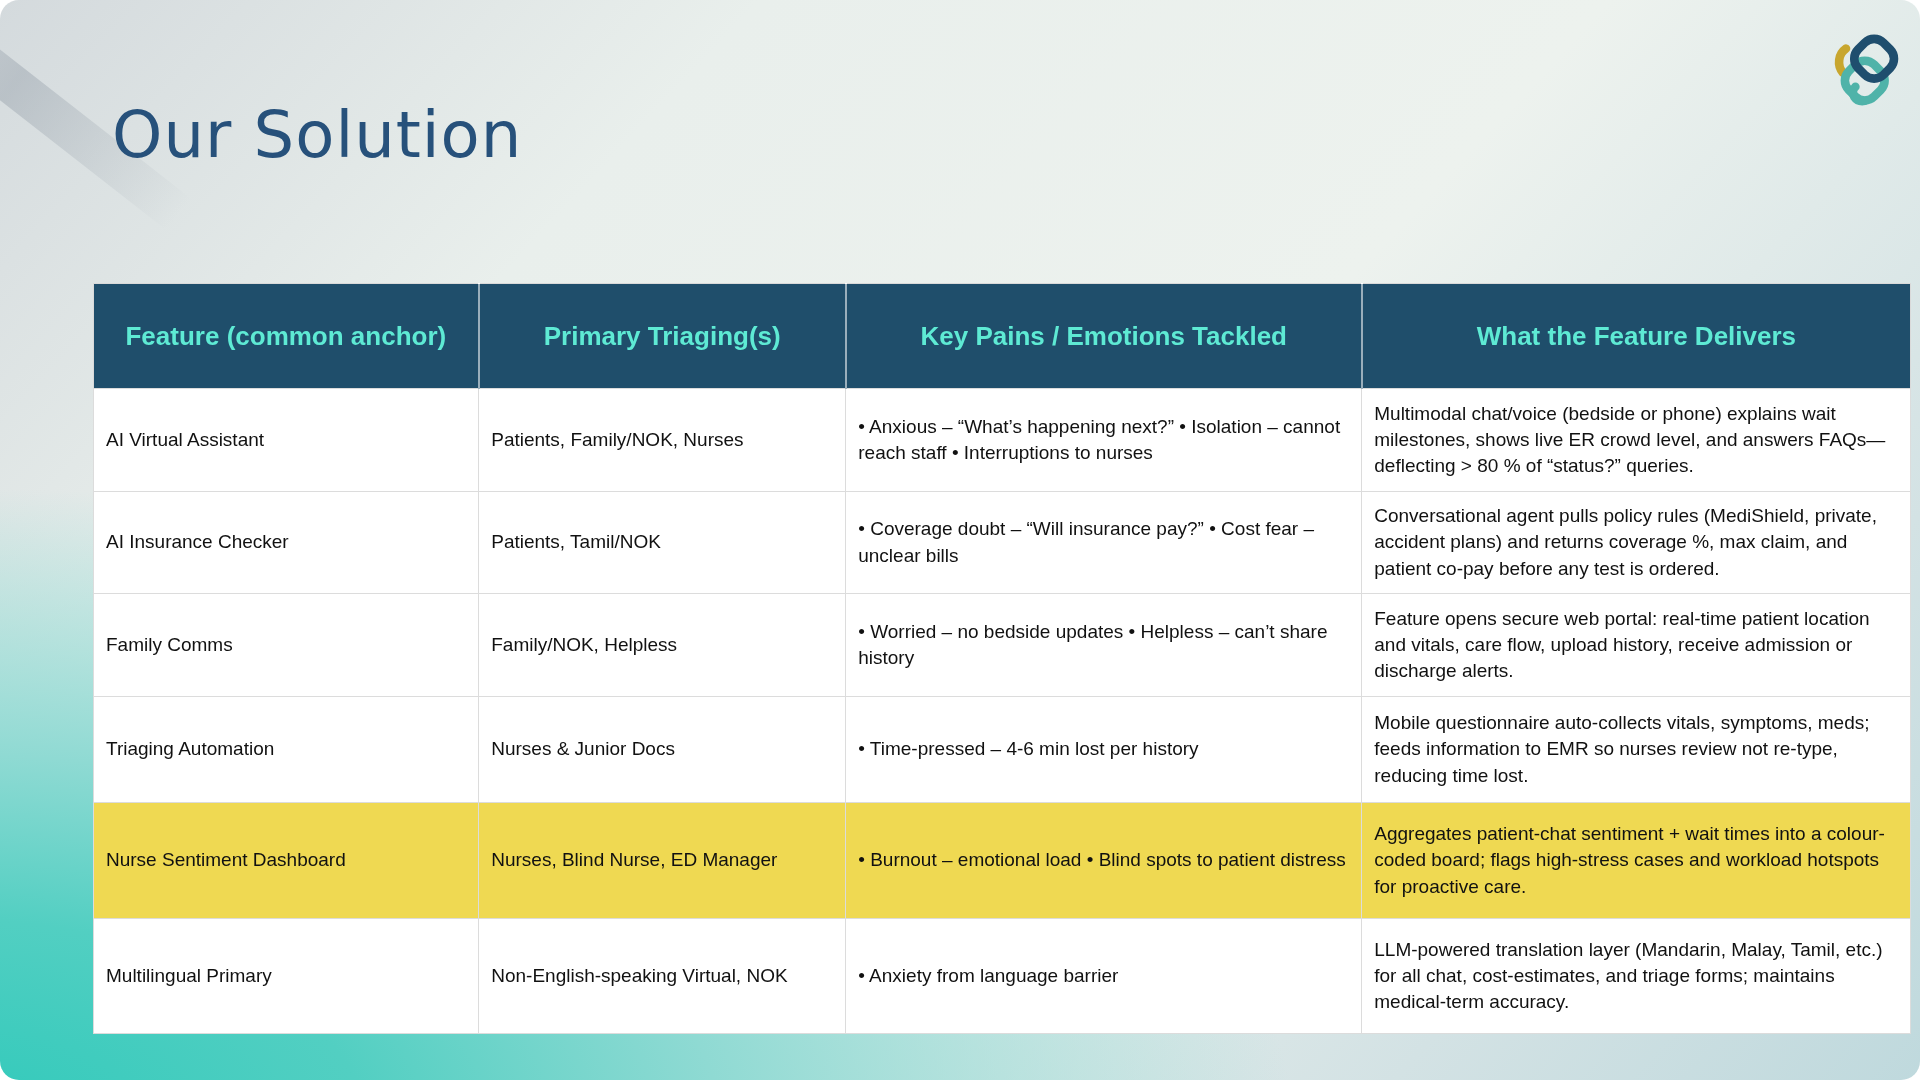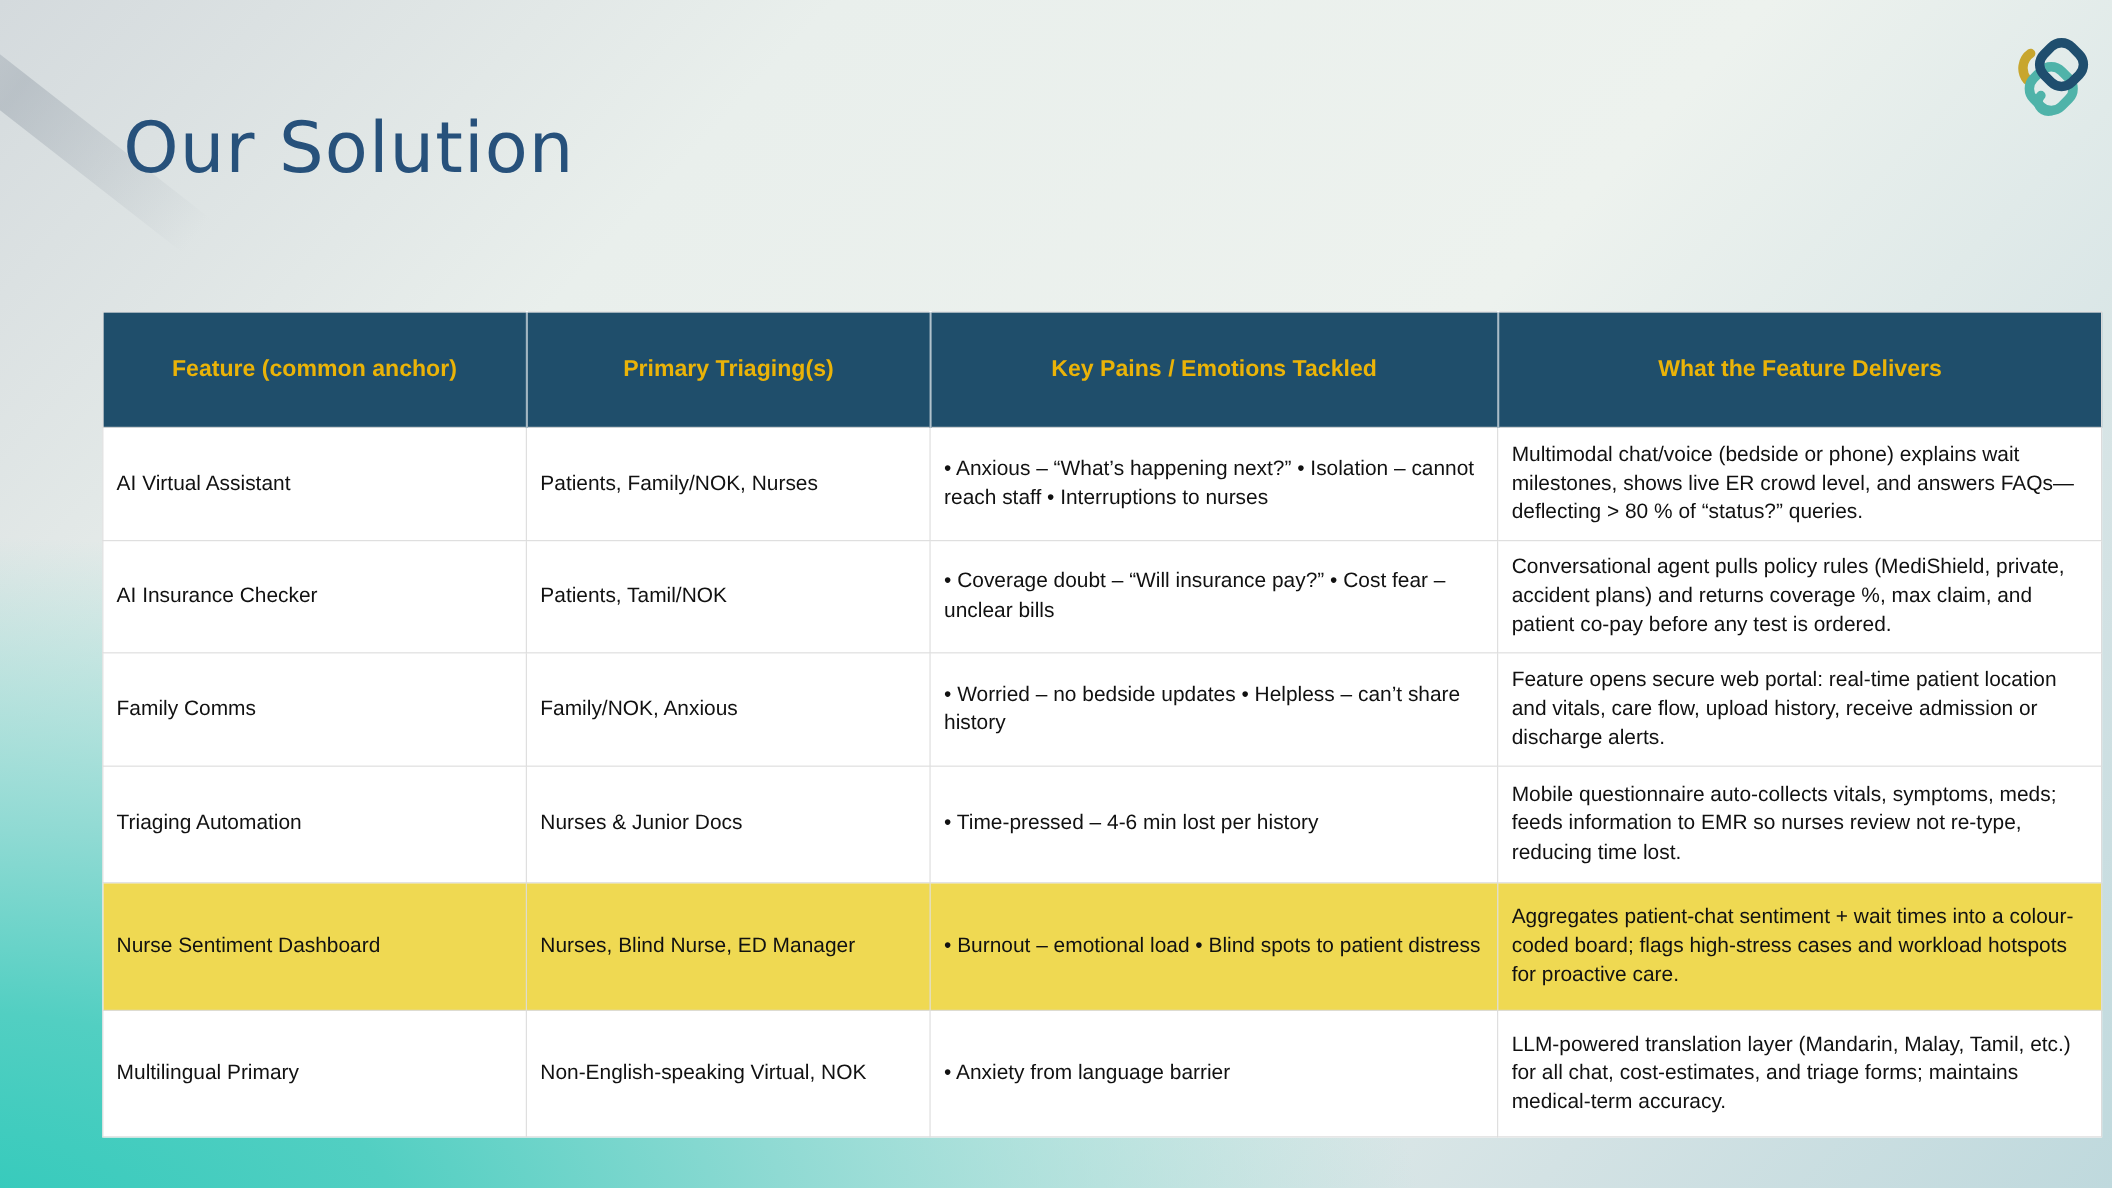--- a/index.html
+++ b/index.html
@@ -10,20 +10,21 @@
     overflow: hidden;
     font-family: "Liberation Sans", sans-serif;
   }
   .slide {
     position: relative;
     width: 1920px;
     height: 1080px;
     background:
       radial-gradient(115% 95% at -4% 104%, #2EC9BA 0%, #52CFC2 20%, #8FDAD3 36%, rgba(232,241,238,0) 62%),
       linear-gradient(133deg, #D4DADD 0%, #E9EFEC 26%, #EDF2EE 55%, #D3E2E4 82%, #BFD9DD 100%);
+    border-radius: 19px;
   }
   .streak {
     position: absolute;
     left: -140px; top: -60px;
     width: 420px; height: 40px;
     background: linear-gradient(90deg, rgba(150,160,170,0.0), rgba(150,160,170,0.45), rgba(150,160,170,0.0));
     transform: rotate(38deg);
     transform-origin: left top;
   }
   .title {
@@ -49,22 +50,22 @@
     left: 93px;
     top: 283px;
     width: 1818px;
     border-collapse: collapse;
     table-layout: fixed;
     background: #FFFFFF;
     border: 1px solid #D9D9D9;
   }
   table.solution th {
     background: #1F4E6B;
-    color: #eab308;
-    font-size: 21px;
+    color: #5eead4;
+    font-size: 26px;
     font-weight: bold;
     text-align: center;
     vertical-align: middle;
     height: 92px;
     border-left: 2px solid rgba(255,255,255,0.55);
     padding: 6px 14px;
   }
   table.solution th:first-child { border-left: none; }
   table.solution td {
     font-size: 19px;
@@ -130,21 +131,21 @@
         <td>Multimodal chat/voice (bedside or phone) explains wait milestones, shows live ER crowd level, and answers FAQs—deflecting &gt; 80 % of “status?” queries.</td>
       </tr>
       <tr>
         <td>AI Insurance Checker</td>
         <td>Patients, Tamil/NOK</td>
         <td>• Coverage doubt – “Will insurance pay?” • Cost fear – unclear bills</td>
         <td>Conversational agent pulls policy rules (MediShield, private, accident plans) and returns coverage %, max claim, and patient co-pay before any test is ordered.</td>
       </tr>
       <tr>
         <td>Family Comms</td>
-        <td>Family/NOK, Anxious</td>
+        <td>Family/NOK, Helpless</td>
         <td>• Worried – no bedside updates • Helpless – can’t share history</td>
         <td>Feature opens secure web portal: real-time patient location and vitals, care flow, upload history, receive admission or discharge alerts.</td>
       </tr>
       <tr>
         <td>Triaging Automation</td>
         <td>Nurses &amp; Junior Docs</td>
         <td>• Time-pressed – 4-6 min lost per history</td>
         <td>Mobile questionnaire auto-collects vitals, symptoms, meds; feeds information to EMR so nurses review not re-type, reducing time lost.</td>
       </tr>
       <tr class="highlight">

